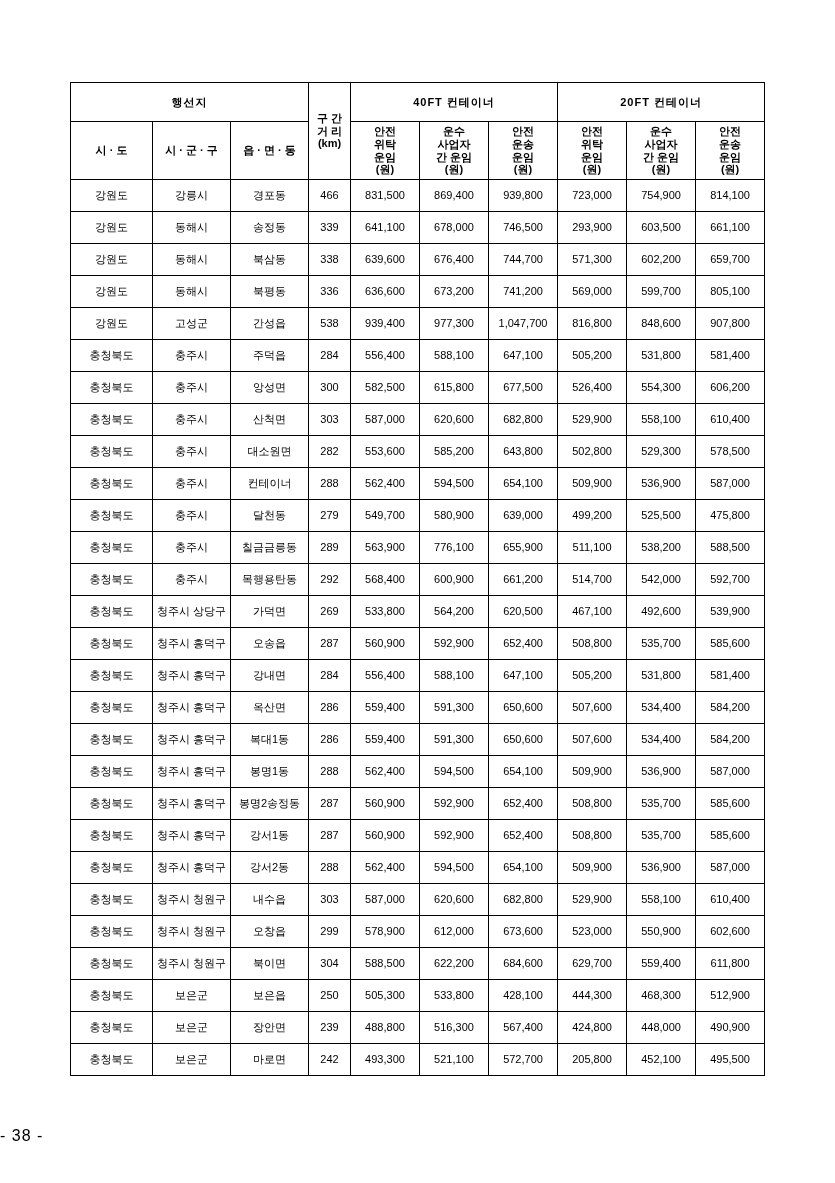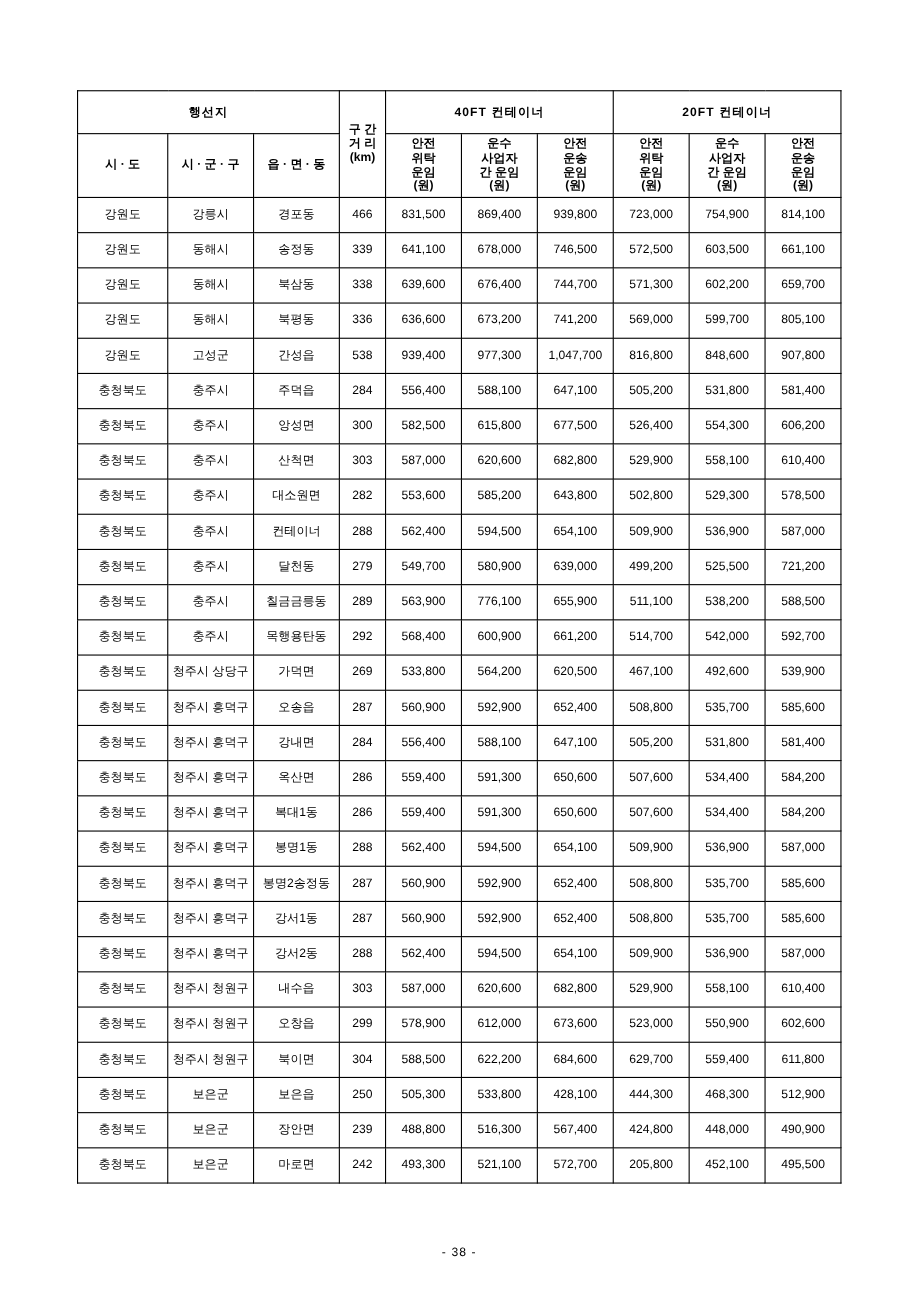--- a/index.html
+++ b/index.html
@@ -57,22 +57,21 @@
     height: 27px;
   }
   .head-row-1 th {
     height: 34px;
   }
   .footer {
     position: absolute;
     left: 0;
     right: 0;
     bottom: 38px;
-    text-align: center;
-    font-size: 11px;
+    font-size: 16px;
     letter-spacing: 1px;
   }
 </style>
 </head>
 <body>
 
 <div class="page">
 
   <table class="rate-table">
     <colgroup>
@@ -156,21 +155,21 @@
           <td class="row-cell">814,100</td>
         </tr>
         <tr>
           <td class="row-cell">강원도</td>
           <td class="row-cell">동해시</td>
           <td class="row-cell">송정동</td>
           <td class="row-cell">339</td>
           <td class="row-cell">641,100</td>
           <td class="row-cell">678,000</td>
           <td class="row-cell">746,500</td>
-          <td class="row-cell">572,500</td>
+          <td class="row-cell">293,900</td>
           <td class="row-cell">603,500</td>
           <td class="row-cell">661,100</td>
         </tr>
         <tr>
           <td class="row-cell">강원도</td>
           <td class="row-cell">동해시</td>
           <td class="row-cell">북삼동</td>
           <td class="row-cell">338</td>
           <td class="row-cell">639,600</td>
           <td class="row-cell">676,400</td>
@@ -266,21 +265,21 @@
         <tr>
           <td class="row-cell">충청북도</td>
           <td class="row-cell">충주시</td>
           <td class="row-cell">달천동</td>
           <td class="row-cell">279</td>
           <td class="row-cell">549,700</td>
           <td class="row-cell">580,900</td>
           <td class="row-cell">639,000</td>
           <td class="row-cell">499,200</td>
           <td class="row-cell">525,500</td>
-          <td class="row-cell">721,200</td>
+          <td class="row-cell">475,800</td>
         </tr>
         <tr>
           <td class="row-cell">충청북도</td>
           <td class="row-cell">충주시</td>
           <td class="row-cell">칠금금릉동</td>
           <td class="row-cell">289</td>
           <td class="row-cell">563,900</td>
           <td class="row-cell">776,100</td>
           <td class="row-cell">655,900</td>
           <td class="row-cell">511,100</td>

